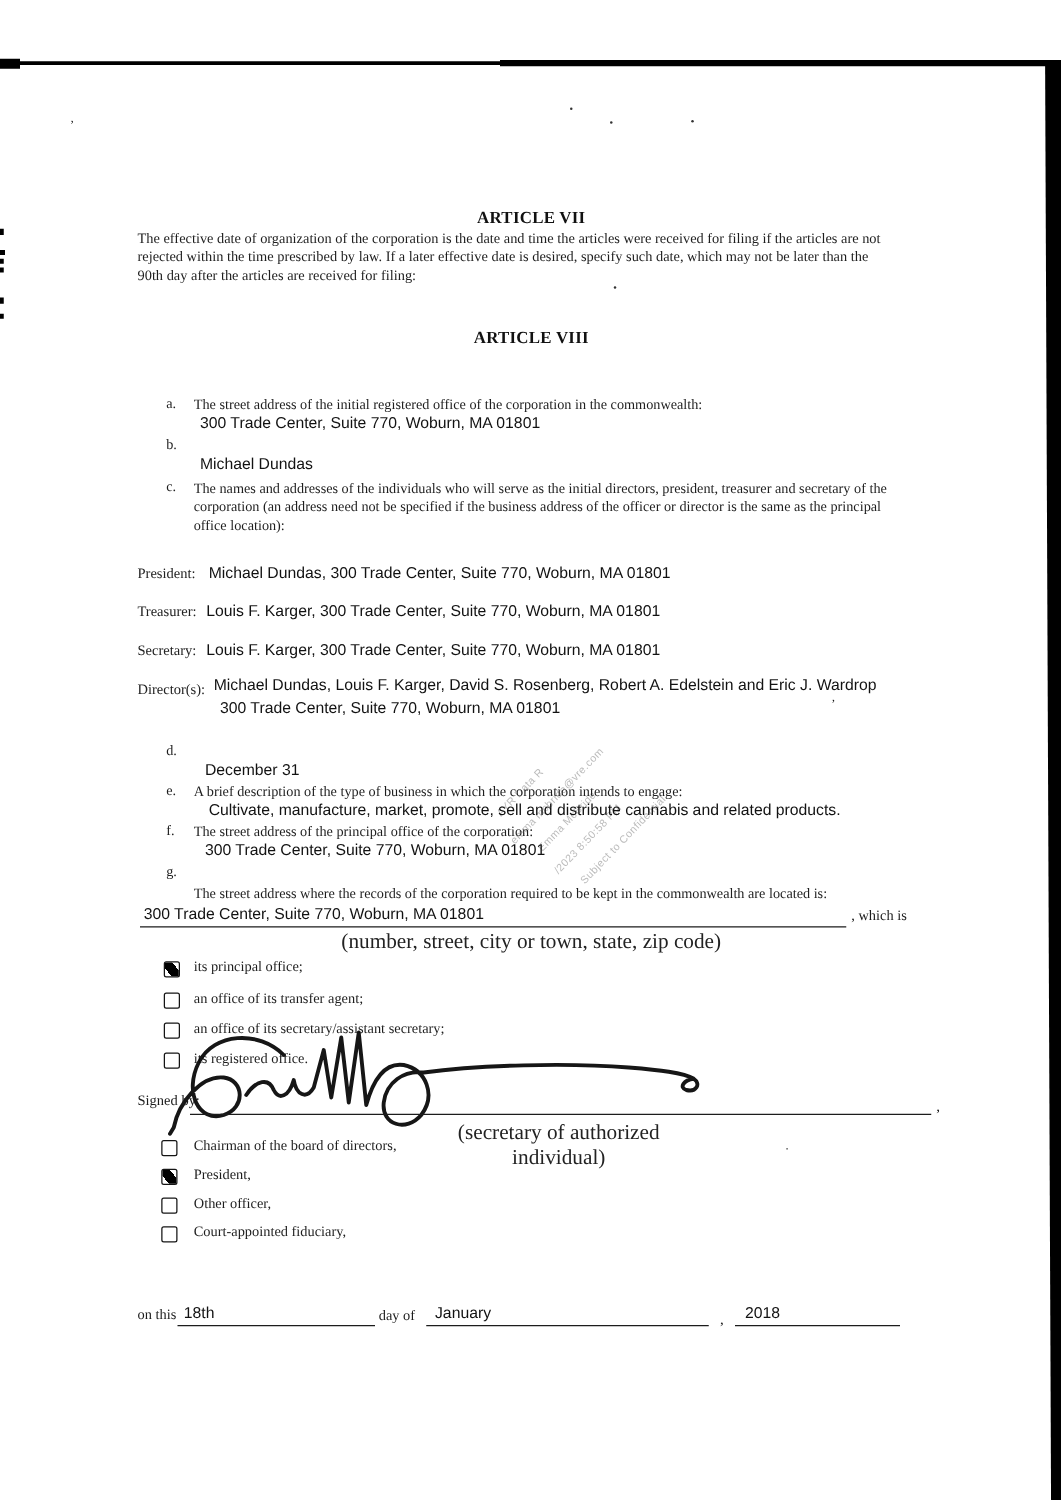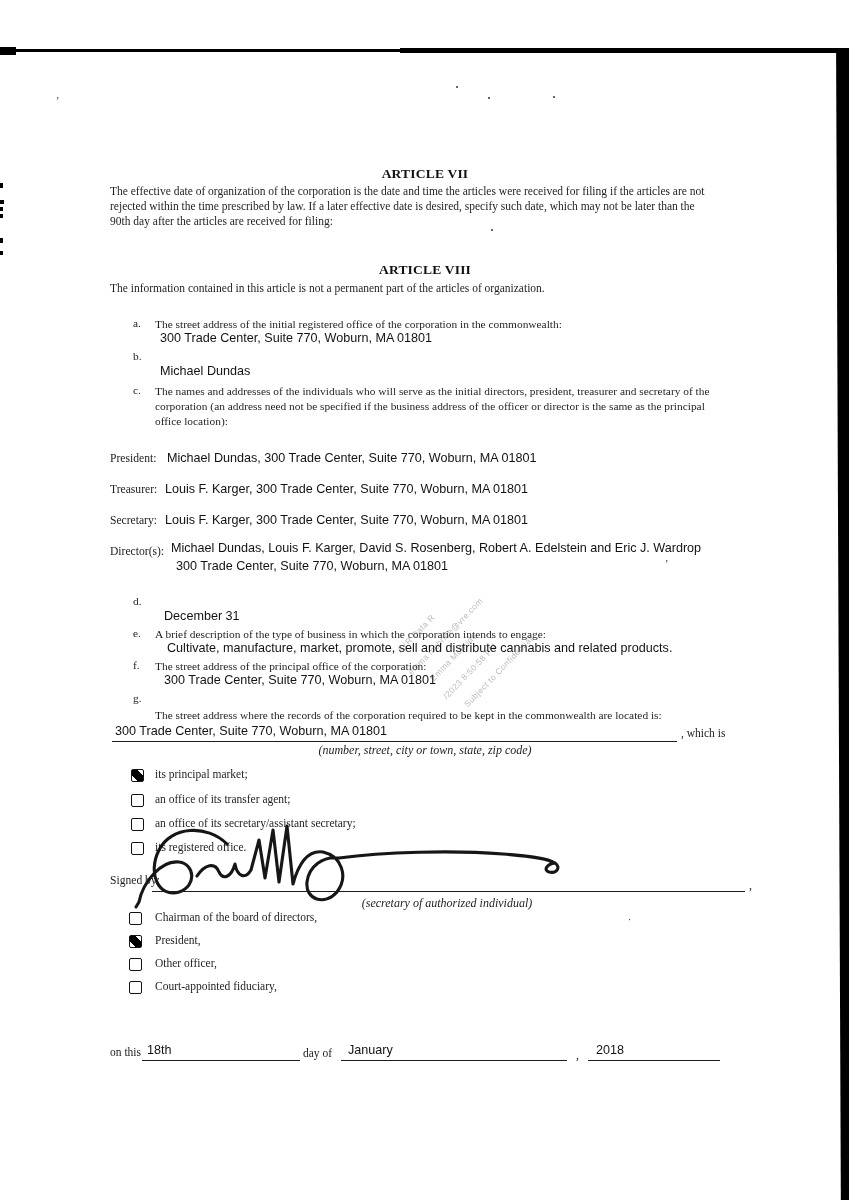--- a/index.html
+++ b/index.html
@@ -9,21 +9,21 @@
   .heading{font-weight:bold;font-size:13.5px;letter-spacing:.2px;color:#111;}
   .para{font-size:11.5px;line-height:15.2px;white-space:pre-line;color:#1e1e1e;}
   .ltr{font-size:11.4px;color:#1e1e1e;}
   .itm{font-size:11.4px;line-height:15px;white-space:pre-line;color:#1e1e1e;}
   .typed{font-family:"Liberation Sans",sans-serif;font-size:12.6px;color:#121212;}
   .offlabel{font-size:11.6px;color:#222;}
   .cb{width:11px;height:11px;border:1.6px solid #141414;border-radius:2px;background:#fff;}
   .cb.checked{background:linear-gradient(48deg,rgba(0,0,0,0) 26%,#000 26%,#000 74%,rgba(0,0,0,0) 74%);}
   .cblabel{font-size:11.5px;color:#1e1e1e;}
   .fill-underline{border-bottom:1.8px solid #1c1c1c;}
-  .caption{font-style:italic;font-size:12px;color:#222;}
+  .caption{font-size:17px;color:#222;}
   .bar{background:#000;}
   .wm{font-family:"Liberation Sans",sans-serif;font-size:8.5px;color:#a2a2a2;opacity:.72;
       letter-spacing:.4px;white-space:nowrap;transform:rotate(-46deg);transform-origin:0 0;}
   .speck{background:#333;border-radius:50%;}
   .tickmark{background:#000;}
   .sig-comma{font-size:12px;}
 </style>
 </head>
 <body>
 
@@ -57,21 +57,20 @@
     <span class="abs wm" style="left:441px;top:694px;">/2023 8:50:58 PM</span>
     <span class="abs wm" style="left:462px;top:702px;">Subject to Confidential</span>
   </div>
 
   <div class="abs heading" style="left:110px;top:166px;width:630px;text-align:center;">ARTICLE VII</div>
   <div class="abs para" style="left:110px;top:184px;width:645px;">The effective date of organization of the corporation is the date and time the articles were received for filing if the articles are not
 rejected within the time prescribed by law. If a later effective date is desired, specify such date, which may not be later than the
 90th day after the articles are received for filing:</div>
 
   <div class="abs heading" style="left:110px;top:262px;width:630px;text-align:center;">ARTICLE VIII</div>
-  <div class="abs para" style="left:110px;top:281px;width:645px;">The information contained in this article is not a permanent part of the articles of organization.</div>
 
   <div class="abs ltr" style="left:133px;top:317px;">a.</div>
   <div class="abs itm" style="left:155px;top:317px;width:600px;">The street address of the initial registered office of the corporation in the commonwealth:</div>
   <div class="abs typed" style="left:160px;top:331px;">300 Trade Center, Suite 770, Woburn, MA 01801</div>
 
   <div class="abs ltr" style="left:133px;top:350px;">b.</div>
   <div class="abs typed" style="left:160px;top:364px;">Michael Dundas</div>
 
   <div class="abs ltr" style="left:133px;top:384px;">c.</div>
   <div class="abs itm" style="left:155px;top:384px;width:600px;">The names and addresses of the individuals who will serve as the initial directors, president, treasurer and secretary of the
@@ -105,21 +104,21 @@
   <div class="abs ltr" style="left:133px;top:692px;">g.</div>
   <div class="abs itm" style="left:155px;top:692px;width:620px;margin-top:16px;">The street address where the records of the corporation required to be kept in the commonwealth are located is:</div>
 
   <div class="abs fill-underline" style="left:112px;top:723px;width:565px;height:18px;">
     <span class="typed" style="position:absolute;left:3px;top:1px;">300 Trade Center, Suite 770, Woburn, MA 01801</span>
   </div>
   <div class="abs" style="left:681px;top:727px;font-size:11.5px;">, which is</div>
   <div class="abs caption" style="left:200px;top:743px;width:450px;text-align:center;">(number, street, city or town, state, zip code)</div>
 
   <div class="abs cb checked" style="left:131px;top:769px;"></div>
-  <div class="abs cblabel" style="left:155px;top:768px;">its principal market;</div>
+  <div class="abs cblabel" style="left:155px;top:768px;">its principal office;</div>
 
   <div class="abs cb" style="left:131px;top:794px;"></div>
   <div class="abs cblabel" style="left:155px;top:793px;">an office of its transfer agent;</div>
 
   <div class="abs cb" style="left:131px;top:818px;"></div>
   <div class="abs cblabel" style="left:155px;top:817px;">an office of its secretary/assistant secretary;</div>
 
   <div class="abs cb" style="left:131px;top:842px;"></div>
   <div class="abs cblabel" style="left:155px;top:841px;">its registered office.</div>
 

